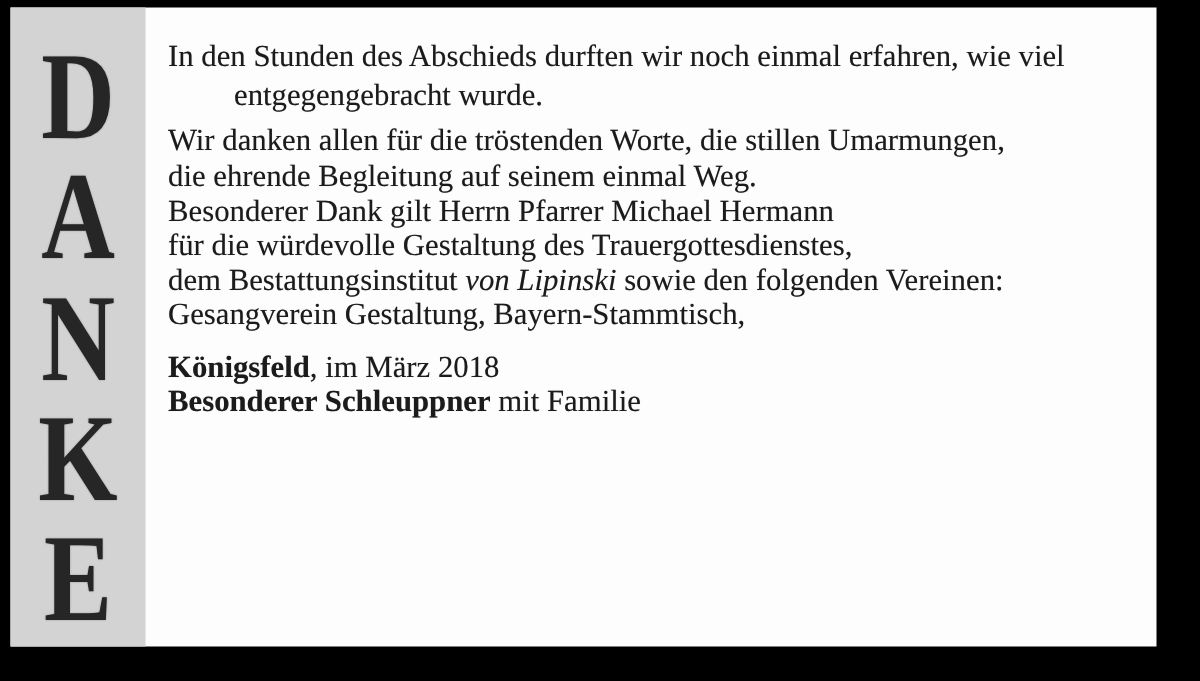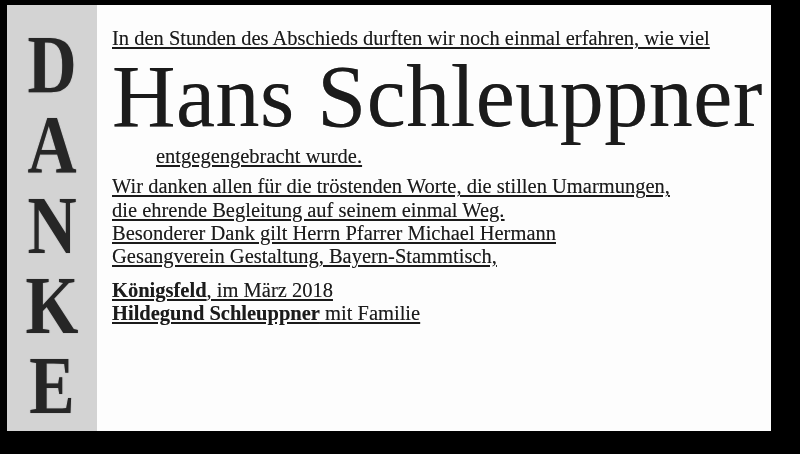--- a/index.html
+++ b/index.html
@@ -47,21 +47,20 @@
   .content{
     position:absolute;
     left:105px; top:0;
     width:653px; height:426px;
   }
   .line{
     white-space:nowrap;
     font-size:20.5px;
     line-height:23.2px;
     text-shadow:0 0 .5px rgba(0,0,0,.4);
-    text-decoration:underline;
   }
   .intro{margin-top:22px;}
   .deceased-name{
     margin-top:2px;
     font-size:88px;
     line-height:90px;
     font-weight:normal;
     white-space:nowrap;
     letter-spacing:.5px;
     text-shadow:0 0 .5px rgba(0,0,0,.5);
@@ -89,30 +88,31 @@
     <div class="strip-letter">K</div>
     <div class="strip-letter">E</div>
   </div>
 
   <div class="content">
 
     <div class="intro">
       <div class="line">In den Stunden des Abschieds durften wir noch einmal erfahren, wie viel</div>
     </div>
 
-    <h1 class="deceased-name">Hans Schleuppner</h1>
 
     <div class="line after-name">entgegengebracht wurde.</div>
 
     <div class="body-par">
       <div class="line">Wir danken allen für die tröstenden Worte, die stillen Umarmungen,</div>
       <div class="line">die ehrende Begleitung auf seinem einmal Weg.</div>
       <div class="line">Besonderer Dank gilt Herrn Pfarrer Michael Hermann</div>
+      <div class="line">für die würdevolle Gestaltung des Trauergottesdienstes,</div>
+      <div class="line"><span>dem Bestattungsinstitut </span><span class="italic">von Lipinski</span><span> sowie den folgenden Vereinen:</span></div>
       <div class="line">Gesangverein Gestaltung, Bayern-Stammtisch,</div>
     </div>
 
     <div class="footer-row">
       <div class="line"><span class="bold">Königsfeld</span><span>, im März 2018</span></div>
-      <div class="line"><span class="bold">Hildegund Schleuppner</span><span> mit Familie</span></div>
+      <div class="line"><span class="bold">Besonderer Schleuppner</span><span> mit Familie</span></div>
     </div>
 
   </div>
 </div>
 
 </body></html>

